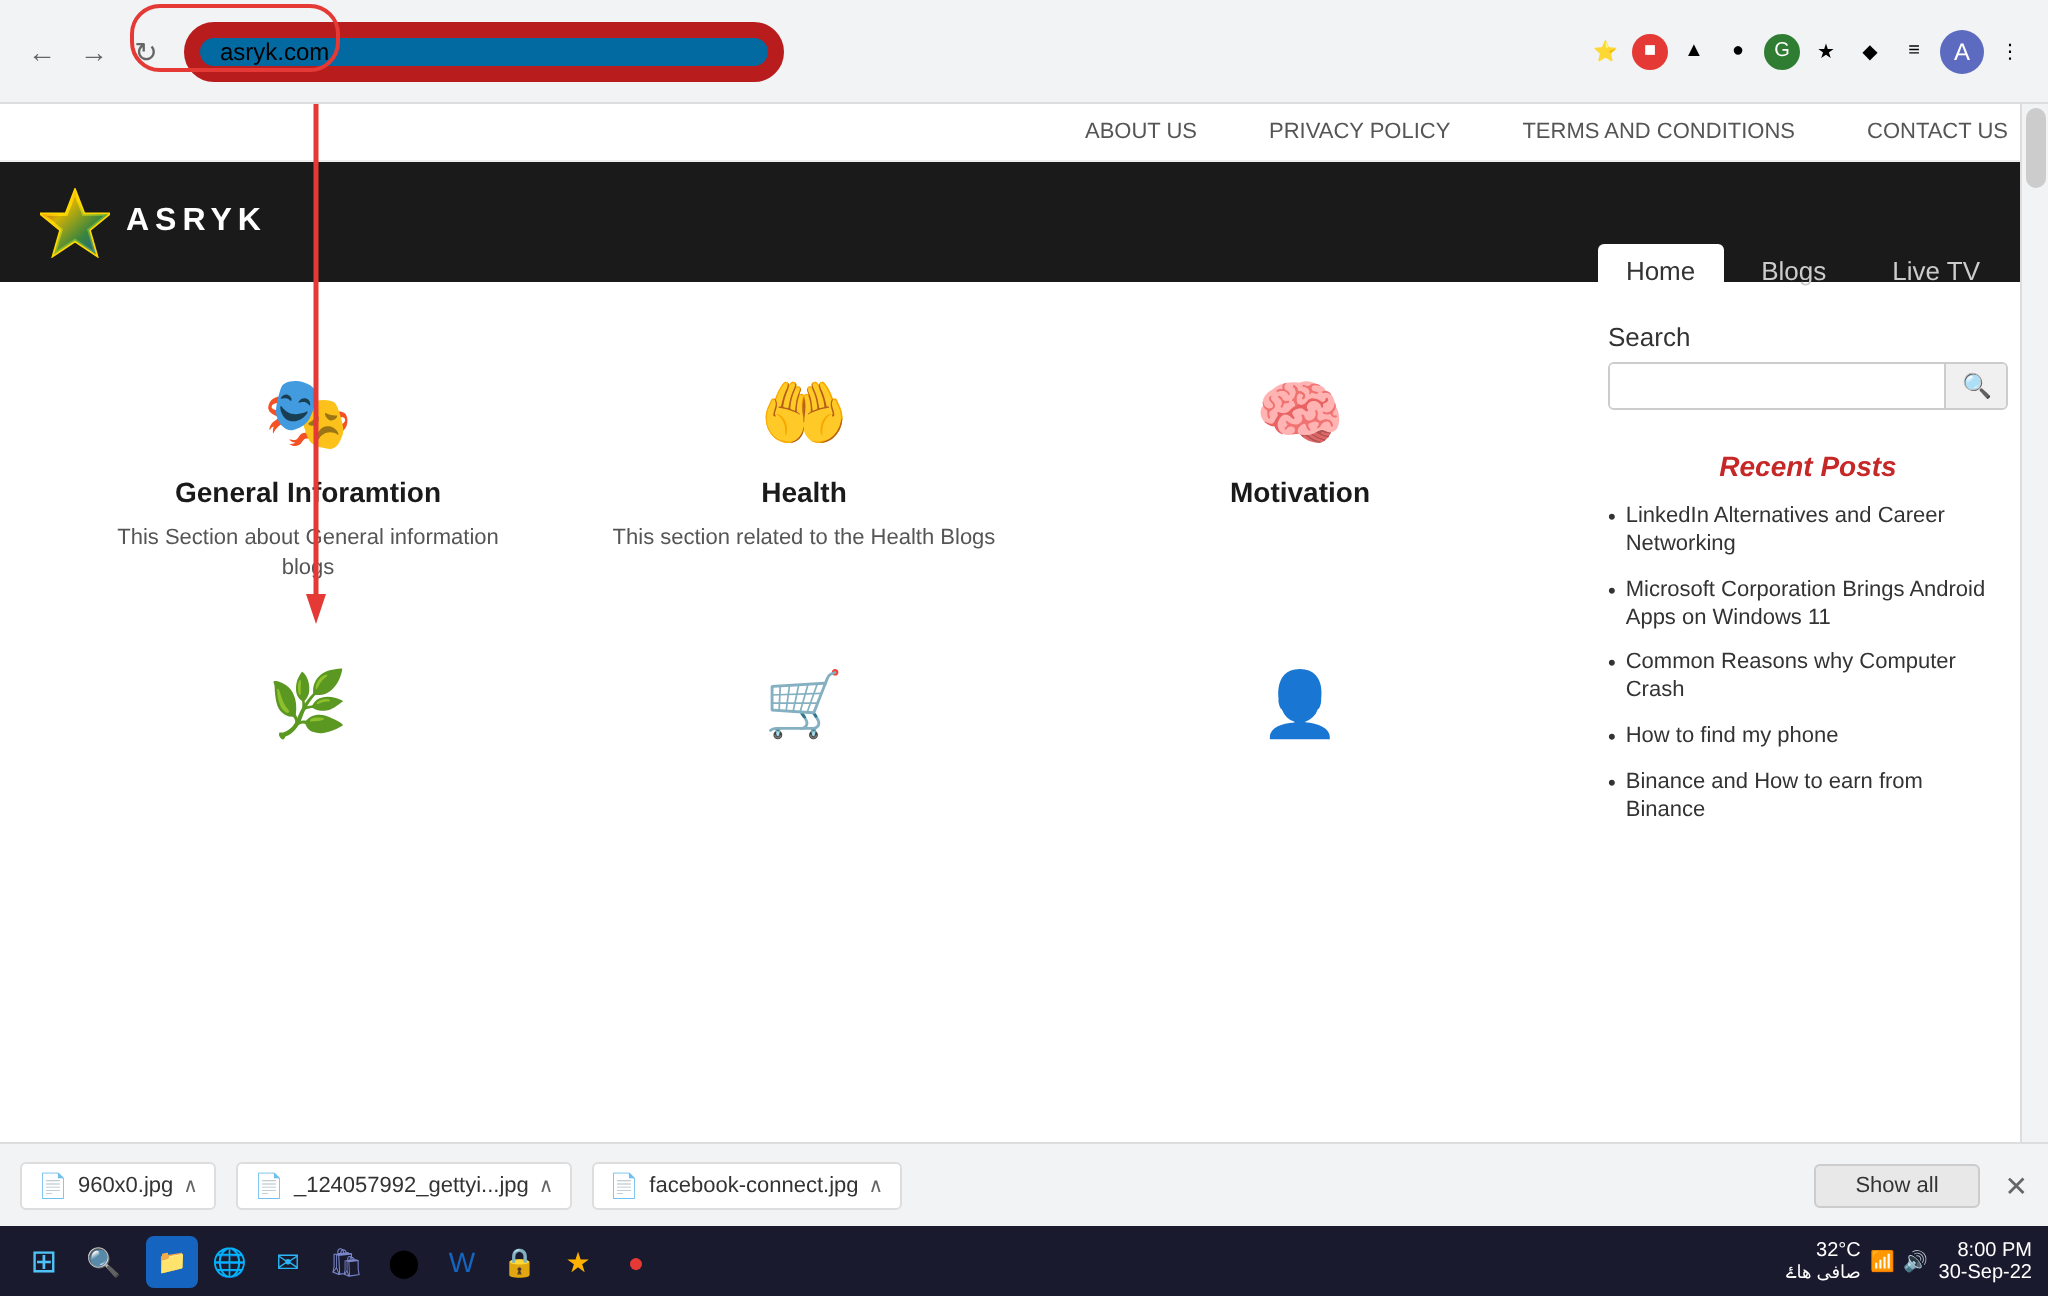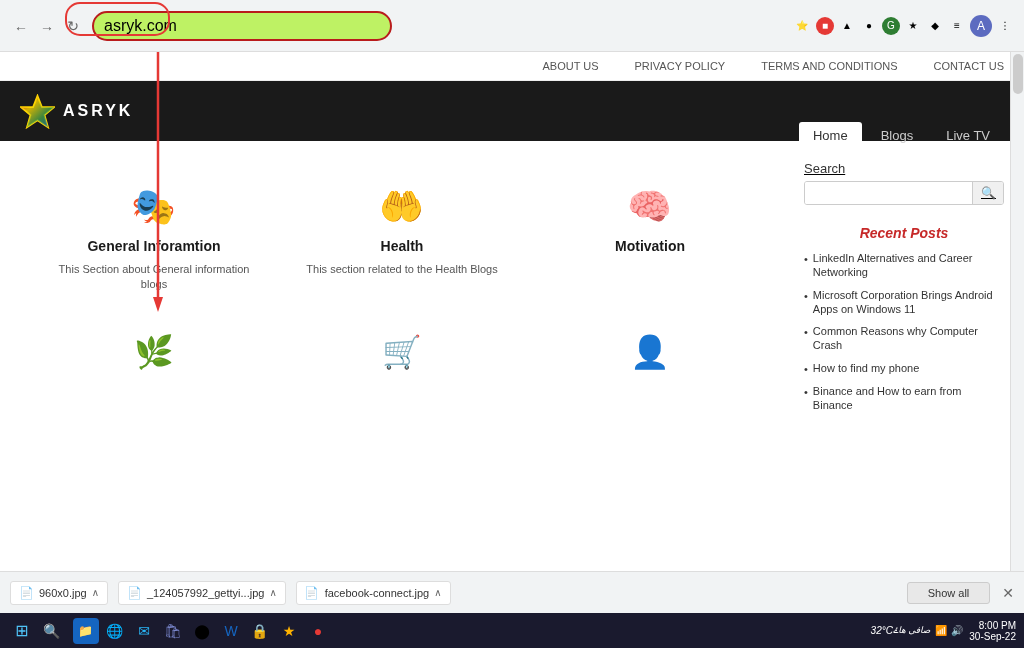--- a/index.html
+++ b/index.html
@@ -34,26 +34,26 @@
       color: #666;
     }
     .address-bar-wrapper {
       flex: 1;
       max-width: 300px;
       position: relative;
     }
     .address-bar {
       width: 100%;
       height: 30px;
-      border: 2px solid #b91c1c;
+      border: 8px solid #b91c1c;
       border-radius: 15px;
       padding: 0 10px;
-      font-size: 16px;
+      font-size: 12px;
       outline: none;
-      background: #bef264;
+      background: #0369a1;
     }
     .browser-icons {
       display: flex;
       align-items: center;
       gap: 4px;
       margin-left: auto;
     }
     .browser-icon {
       width: 18px;
       height: 18px;
@@ -173,21 +173,20 @@
     }
 
     
     .sidebar {
       width: 200px;
       flex-shrink: 0;
     }
 
     .search-section {
       margin-bottom: 20px;
-      text-decoration: underline;
     }
 
     .search-label {
       font-size: 13px;
       color: #333;
       margin-bottom: 5px;
       display: block;
     }
 
     .search-box {
@@ -330,23 +329,22 @@
     .time-date {
       text-align: right;
       font-size: 10px;
       color: #fff;
     }
 
     .weather {
       font-size: 10px;
       color: #fff;
       display: flex;
-      flex-direction: row;
-      align-items: flex-start;
-      font-style: italic;
+      flex-direction: column;
+      align-items: flex-end;
     }
 
     
     .download-bar {
       position: fixed;
       bottom: 35px;
       left: 0;
       width: 1024px;
       height: 42px;
       background: #f1f3f4;

